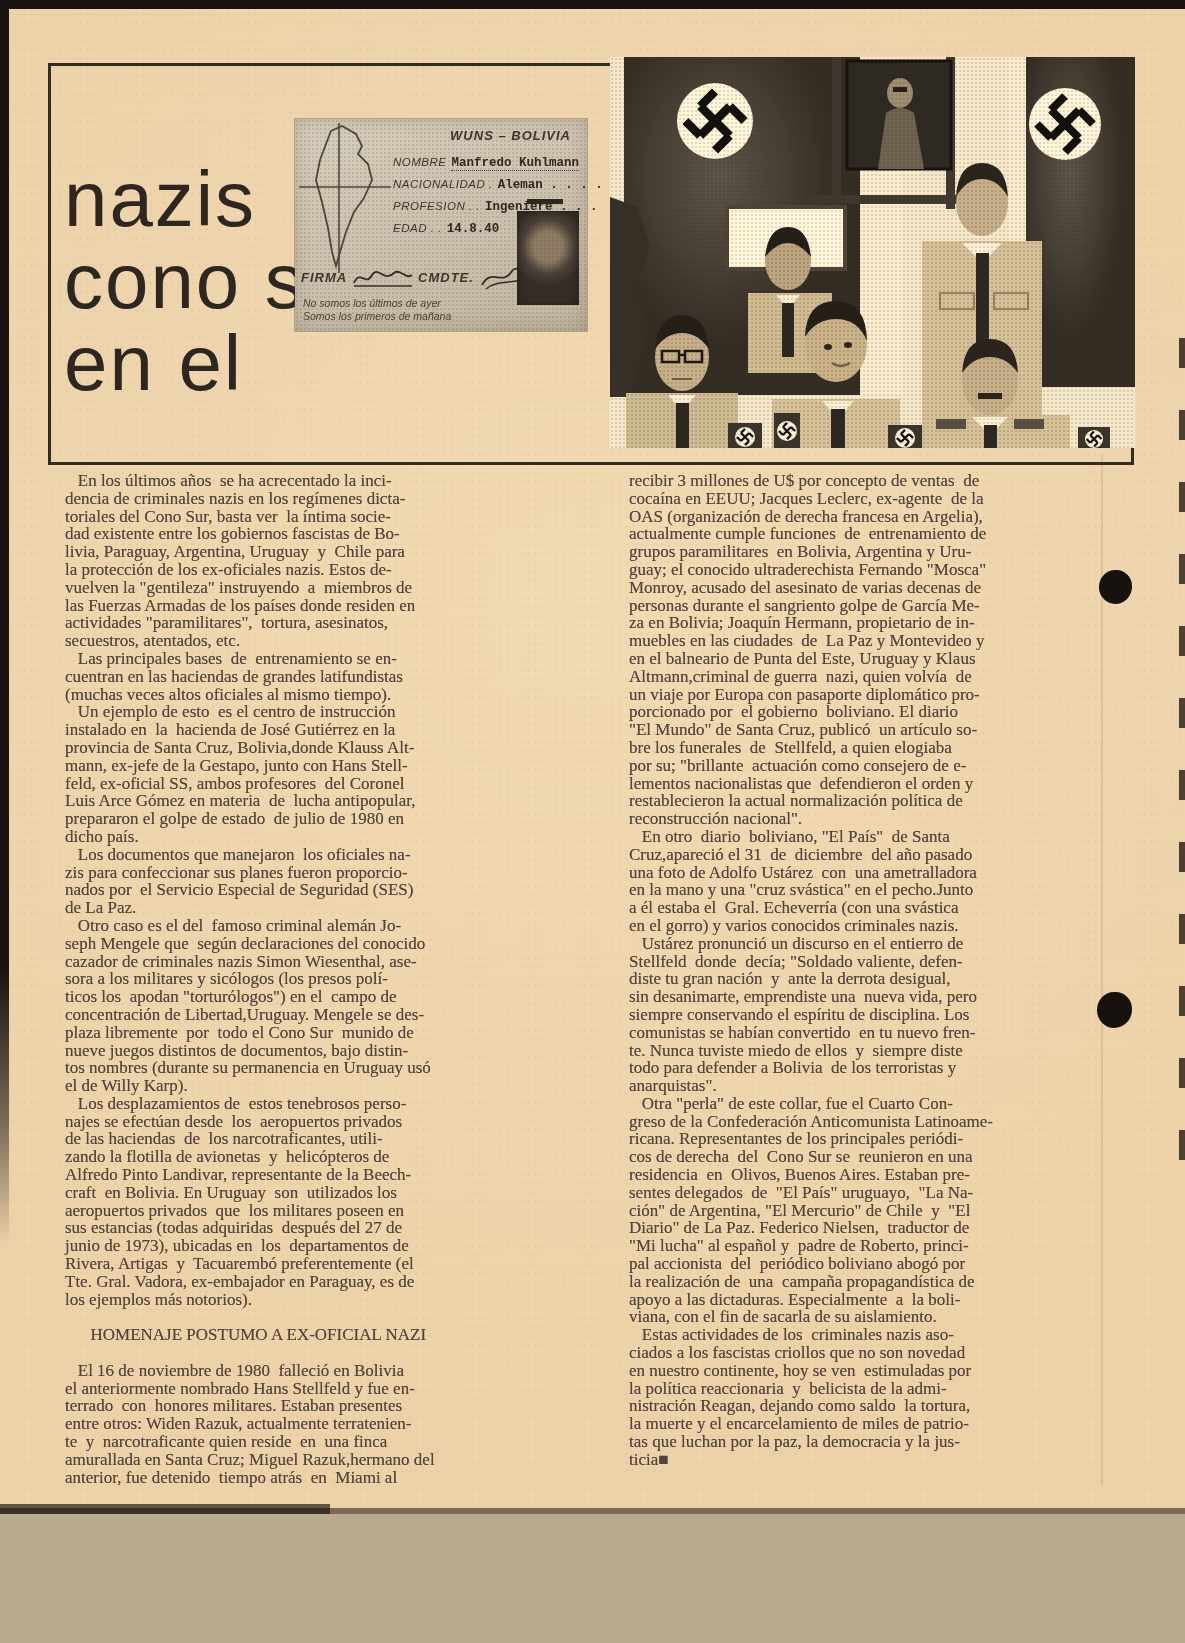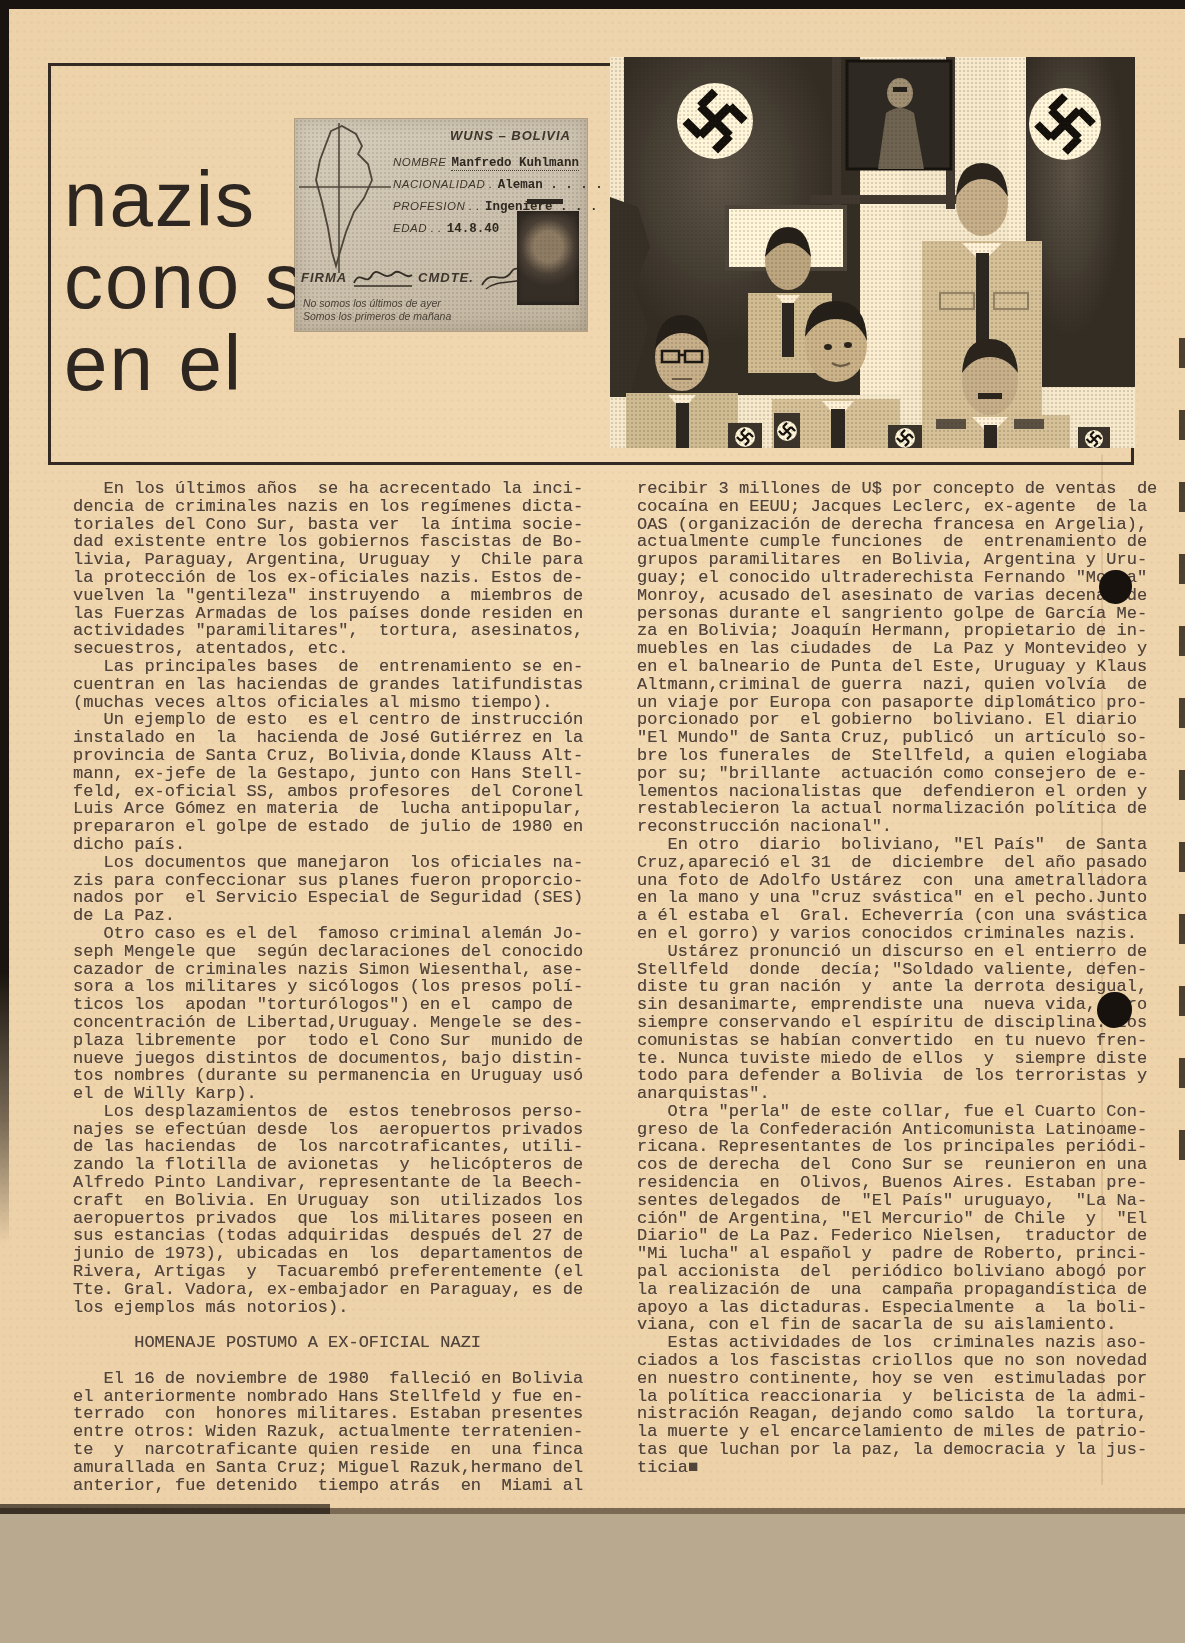--- a/index.html
+++ b/index.html
@@ -74,22 +74,22 @@
   
   .photo{position:absolute;left:610px;top:57px;width:525px;height:391px;overflow:hidden;
     filter:sepia(.22) contrast(1.02);}
   .photo svg{display:block;}
   .photo::after{content:"";position:absolute;inset:0;pointer-events:none;
     background-image:radial-gradient(rgba(50,38,25,.16) 1px, transparent 1.35px);
     background-size:4px 4px;}
 
   
   .col{
-    position:absolute;top:464px;margin:16px;
-    font-family:Liberation Mono, monospace;
+    position:absolute;top:464px;margin:8px;
+    font-family:Liberation Serif, serif;
     font-size:17px;line-height:17.8px;white-space:pre;
     color:#51443c;text-shadow:0 0 .5px rgba(81,68,60,.6);
   }
   .col.left{left:57px;}
   .col.right{left:621px;}
 
   
   .punch{position:absolute;background:#17120d;border-radius:50% 48% 52% 50%;}
   .punch.p1{left:1099px;top:570px;width:33px;height:34px;}
   .punch.p2{left:1097px;top:992px;width:35px;height:36px;}

